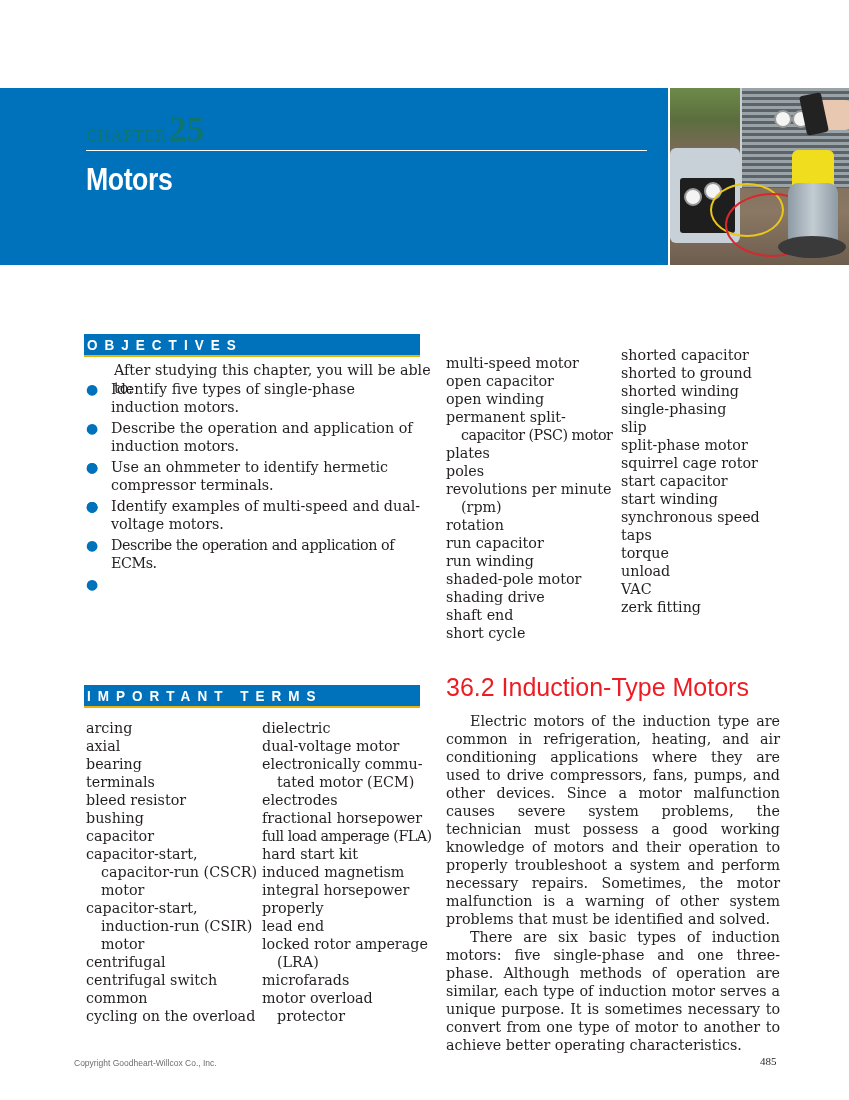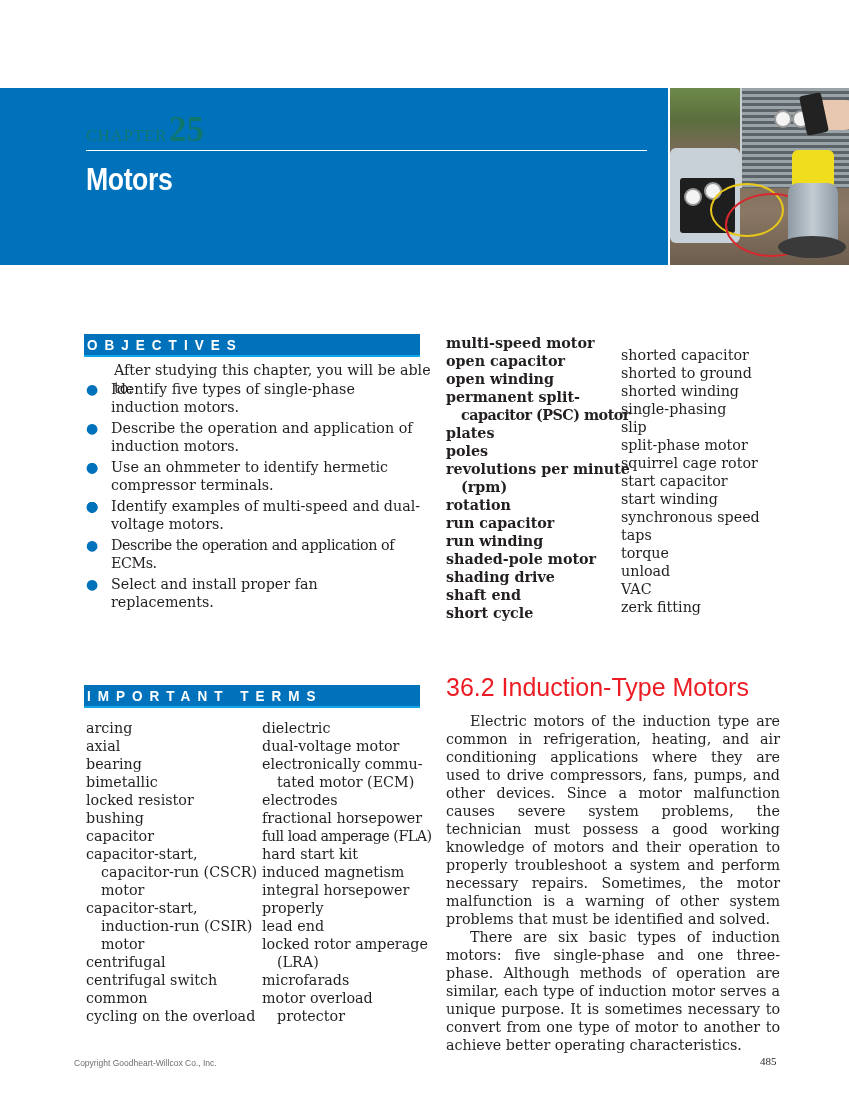--- a/index.html
+++ b/index.html
@@ -71,21 +71,21 @@
   .photo .phone {
     position: absolute; left: 133px; top: 6px; width: 22px; height: 40px;
     background: #222; border-radius: 3px; transform: rotate(-12deg);
   }
   .photo .hose { position: absolute; border-radius: 50%; border: 2px solid; }
 
   
   .section-bar {
     position: absolute; left: 84px; width: 336px; height: 21px;
     background: #0072bc;
-    border-bottom: 2px solid #0ea5e9;
+    border-bottom: 2px solid #eab308;
   }
   .section-bar-text {
     position: absolute; left: 3px; top: 0px;
     color: #ffffff; font-family: "Liberation Sans", sans-serif; font-weight: bold;
     font-size: 15px; line-height: 21px; letter-spacing: 7.8px;
     transform: scaleX(0.9); transform-origin: left center; white-space: nowrap;
   }
 
   .body-text { font-size: 14.3px; line-height: 18px; }
 
@@ -161,33 +161,33 @@
 <div class="intro body-text">After studying this chapter, you will be able to:</div>
 <ul class="obj-list body-text">
   <li><span class="bullet">●</span><span>Identify five types of single-phase induction motors.</span></li>
   <li><span class="bullet">●</span><span>Describe the operation and application of induction motors.</span></li>
   <li><span class="bullet">●</span></li>
   <li><span class="bullet">●</span><span>Use an ohmmeter to identify hermetic compressor terminals.</span></li>
   <li><span class="bullet">●</span></li>
   <li><span class="bullet">●</span></li>
   <li><span class="bullet">●</span><span>Identify examples of multi-speed and dual-voltage motors.</span></li>
   <li class="tight"><span class="bullet">●</span><span>Describe the operation and application of ECMs.</span></li>
-  <li><span class="bullet">●</span><span>Select and install proper fan replacements.</span></li>
+  <li><span class="bullet">●</span></li>
 </ul>
 
 <div class="section-bar" style="top:685px;">
   <span class="section-bar-text">IMPORTANT TERMS</span>
 </div>
 
 <div class="terms-col body-text" style="left:86px;top:719px;">
   <div class="term">arcing</div>
   <div class="term">axial</div>
   <div class="term">bearing</div>
-  <div class="term">bimetallic</div>
-  <div class="term">locked resistor</div>
+  <div class="term">terminals</div>
+  <div class="term">bleed resistor</div>
   <div class="term">bushing</div>
   <div class="term">capacitor</div>
   <div class="term">capacitor-start,</div>
   <div class="term indent">capacitor-run (CSCR)</div>
   <div class="term indent">motor</div>
   <div class="term">capacitor-start,</div>
   <div class="term indent">induction-run (CSIR)</div>
   <div class="term indent">motor</div>
   <div class="term">centrifugal</div>
   <div class="term">centrifugal switch</div>
@@ -208,21 +208,21 @@
   <div class="term">integral horsepower</div>
   <div class="term">properly</div>
   <div class="term">lead end</div>
   <div class="term">locked rotor amperage</div>
   <div class="term indent">(LRA)</div>
   <div class="term">microfarads</div>
   <div class="term">motor overload</div>
   <div class="term indent">protector</div>
 </div>
 
-<div class="terms-col body-text" style="left:446px;top:334px;font-weight:bold;">
+<div class="terms-col body-text" style="left:446px;top:354px;">
   <div class="term">multi-speed motor</div>
   <div class="term">open capacitor</div>
   <div class="term">open winding</div>
   <div class="term">permanent split-</div>
   <div class="term indent squeeze">capacitor (PSC) motor</div>
   <div class="term">plates</div>
   <div class="term">poles</div>
   <div class="term">revolutions per minute</div>
   <div class="term indent">(rpm)</div>
   <div class="term">rotation</div>

